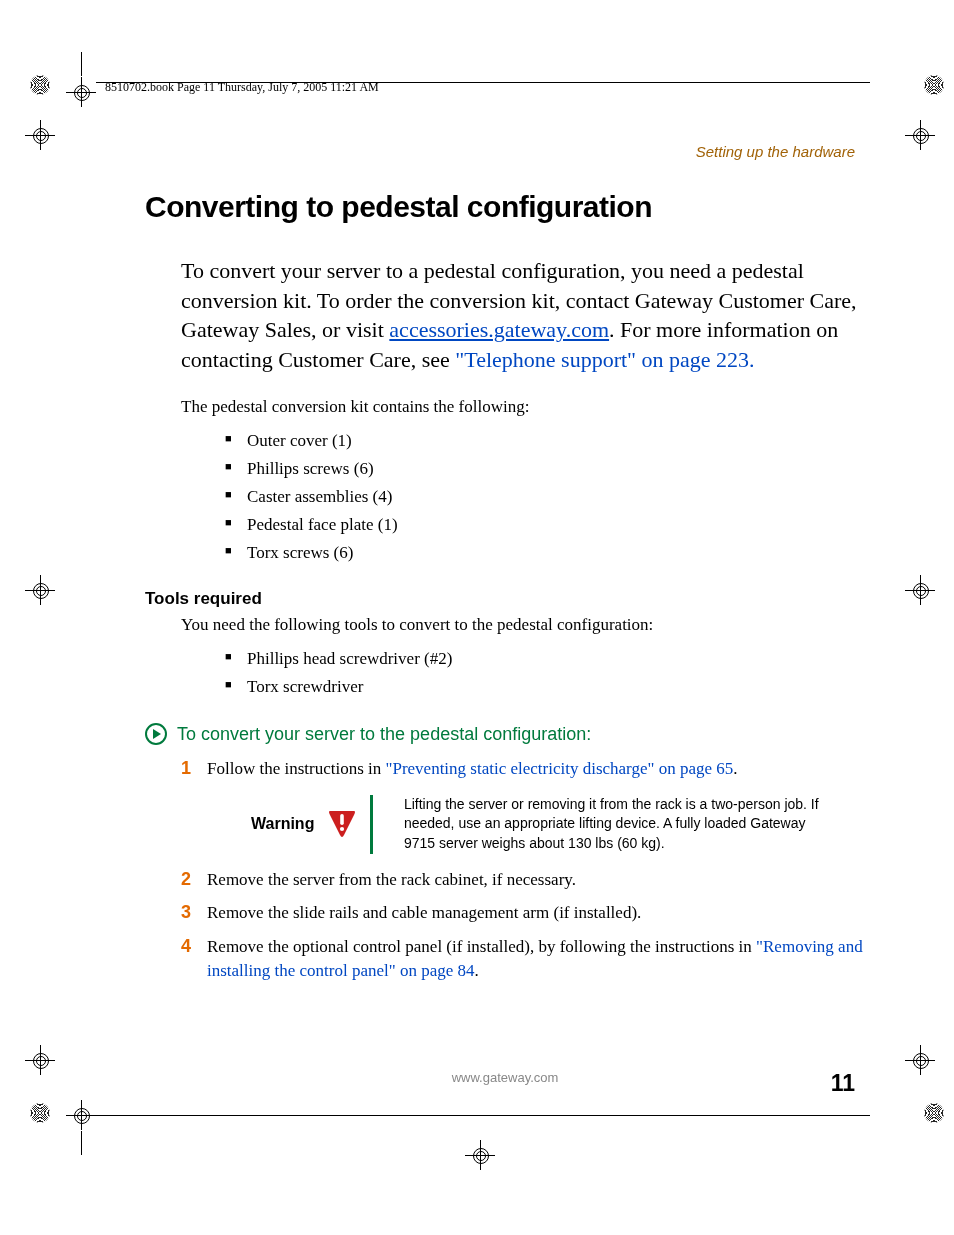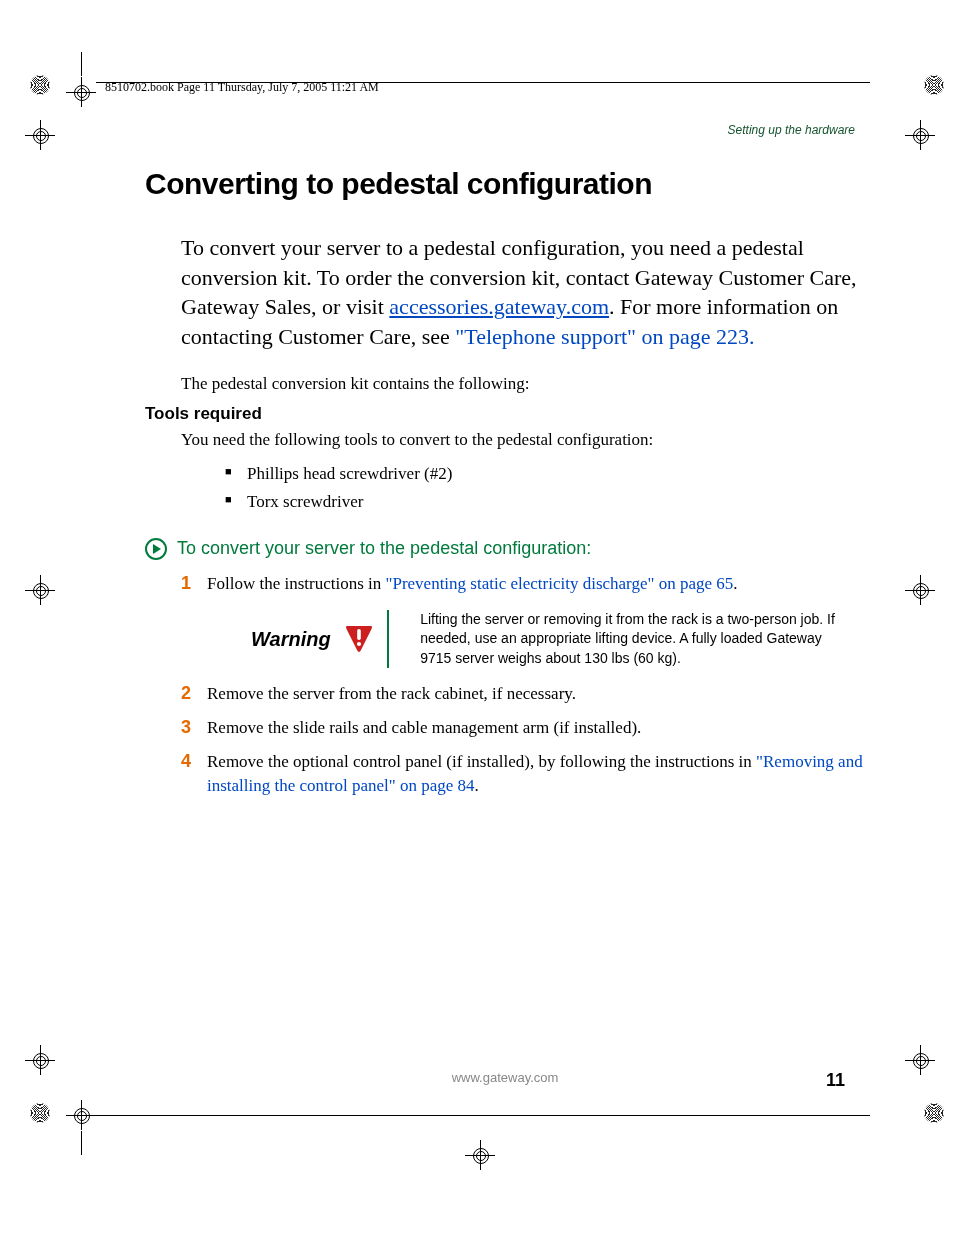--- a/index.html
+++ b/index.html
@@ -16,28 +16,28 @@
   .page {
     position: absolute;
     left: 145px;
     top: 80px;
     width: 720px;
   }
   .book-tag {
     font-family: Georgia, serif;
     font-size: 12px;
     color: #000;
-    margin-bottom: 28px;
+    margin-bottom: 48px;
     margin-left: -40px;
   }
   .running-head {
     font-family: Arial, Helvetica, sans-serif;
     font-style: italic;
-    font-size: 12px;
-    color: #14532d;
+    font-size: 15px;
+    color: #a16207;
     text-align: right;
     margin-bottom: 30px;
     padding-right: 10px;
   }
   h1.title {
     font-family: "Trebuchet MS", "Segoe UI", Arial, sans-serif;
     font-weight: 700;
     font-size: 30px;
     margin: 0 0 32px 0;
     letter-spacing: -0.5px;
@@ -141,23 +141,22 @@
   }
   .warning-box {
     display: flex;
     align-items: center;
     gap: 14px;
     margin: 14px 0 14px 44px;
   }
   .warning-label {
     font-family: Arial, Helvetica, sans-serif;
     font-weight: 700;
-    font-size: 20px;
+    font-size: 16px;
     flex: 0 0 auto;
-    font-style: italic;
   }
   .warning-icon {
     width: 28px;
     height: 30px;
     flex: 0 0 auto;
   }
   .warning-divider {
     width: 2.5px;
     align-self: stretch;
     background: #007a3d;
@@ -182,24 +181,24 @@
   }
   .footer-url {
     font-family: Arial, Helvetica, sans-serif;
     font-size: 13px;
     color: #888;
     margin: 0 auto;
   }
   .footer-page {
     font-family: Arial, Helvetica, sans-serif;
     font-weight: 700;
-    font-size: 18px;
+    font-size: 23px;
     color: #000;
     position: absolute;
-    right: 20px;
+    right: 10px;
   }
   .corner-blob {
     position: absolute;
     width: 20px; height: 20px;
     border-radius: 50%;
     background: repeating-radial-gradient(circle, #000 0 0.6px, #fff 0.6px 1.4px);
     opacity: 0.85;
   }
   .crosshair {
     position: absolute;
@@ -279,20 +278,27 @@
   <div class="book-tag">8510702.book  Page 11  Thursday, July 7, 2005  11:21 AM</div>
   <div class="running-head">Setting up the hardware</div>
 
   <h1 class="title">Converting to pedestal configuration</h1>
 
   <p class="intro">
     <span>To convert your server to a pedestal configuration, you need a pedestal conversion kit. To order the conversion kit, contact Gateway Customer Care, Gateway Sales, or visit </span><a class="link">accessories.gateway.com</a><span>. For more information on contacting Customer Care, see </span><span class="xref">"Telephone support" on page 223.</span><span></span>
   </p>
 
   <p class="lead">The pedestal conversion kit contains the following:</p>
+  <ul class="bullets">
+    <li>Outer cover (1)</li>
+    <li>Phillips screws (6)</li>
+    <li>Caster assemblies (4)</li>
+    <li>Pedestal face plate (1)</li>
+    <li>Torx screws (6)</li>
+  </ul>
 
   <h3 class="subhead">Tools required</h3>
   <p class="lead">You need the following tools to convert to the pedestal configuration:</p>
   <ul class="bullets">
     <li>Phillips head screwdriver (#2)</li>
     <li>Torx screwdriver</li>
   </ul>
 
   <div class="proc-head">
     <span class="play-icon"></span>

